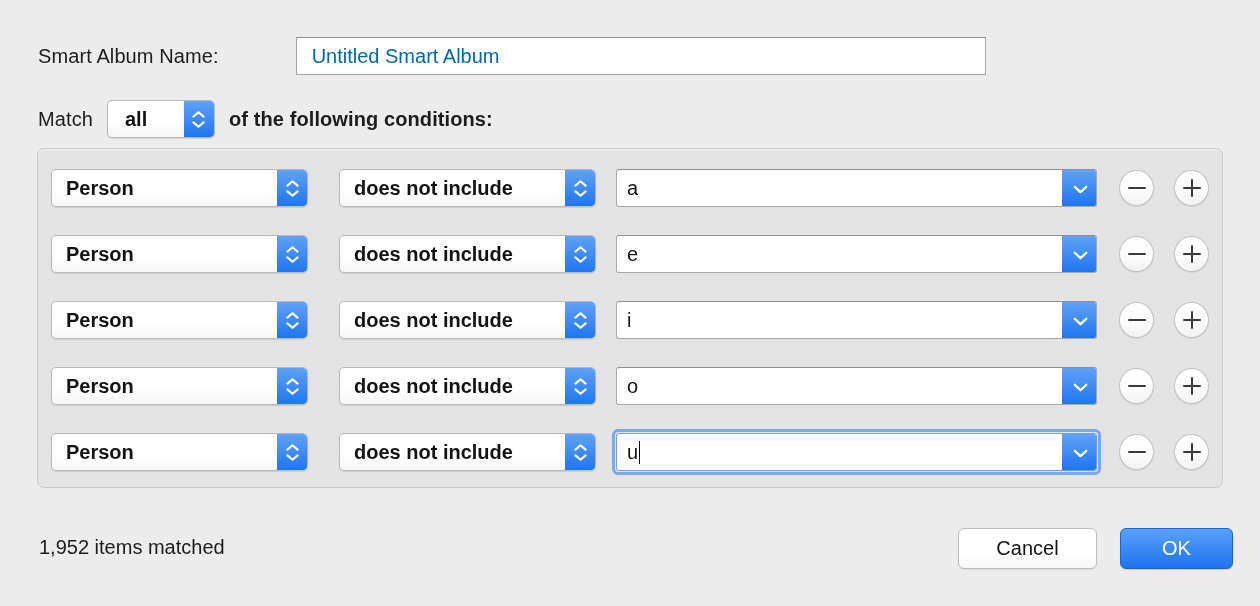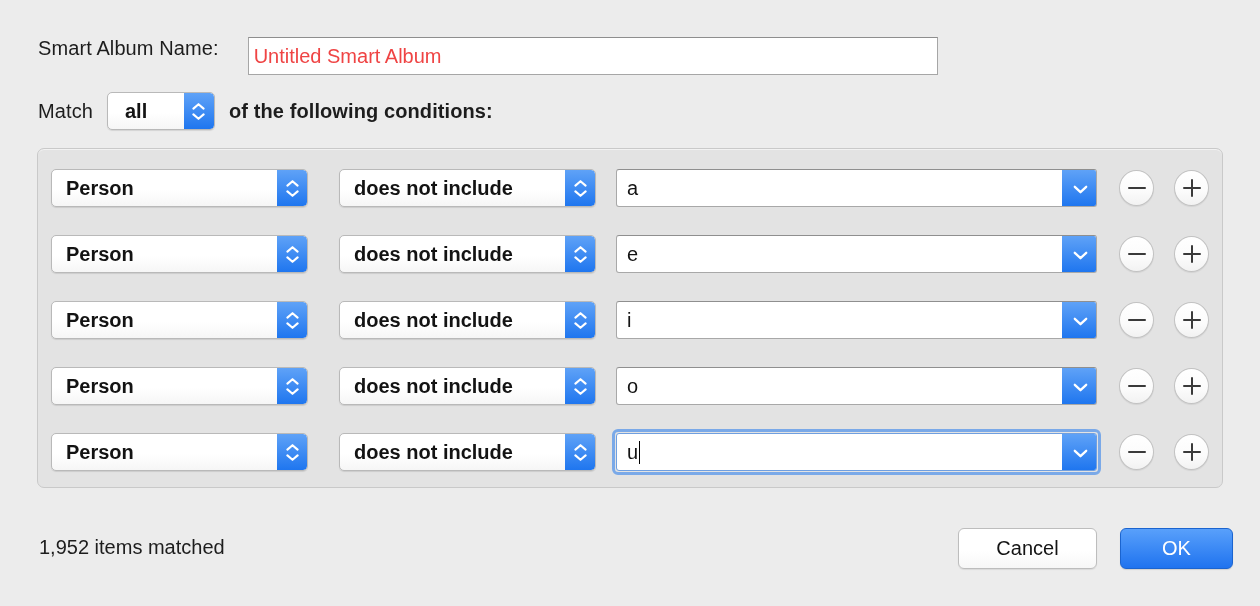--- a/index.html
+++ b/index.html
@@ -16,46 +16,48 @@
     overflow: hidden;
     position: relative;
   }
 
   
   .name-row {
     position: absolute;
     left: 38px;
     top: 37px;
     display: flex;
+    align-items: center;
+    gap: 48px;
   }
   .form-label {
     font-size: 20px;
     color: #1d1d1d;
     letter-spacing: 0.1px;
     white-space: nowrap;
   }
   .name-field {
     margin-left: 29px;
     width: 690px;
     height: 38px;
     box-sizing: border-box;
     background: #ffffff;
     border: 1px solid #a6a6a6;
     border-top-color: #8e8e8e;
     display: flex;
     align-items: center;
-    padding: 0 5px;
+    padding: 0 15px;
     font-size: 20px;
-    color: #ef4444;
+    color: #0369a1;
   }
 
   .match-row {
     position: absolute;
     left: 38px;
-    top: 92px;
+    top: 100px;
     display: flex;
     align-items: center;
   }
   .match-row .form-label.trailing { margin-left: 14px; font-weight: bold; }
 
   
   .popup {
     position: relative;
     height: 38px;
     box-sizing: border-box;

